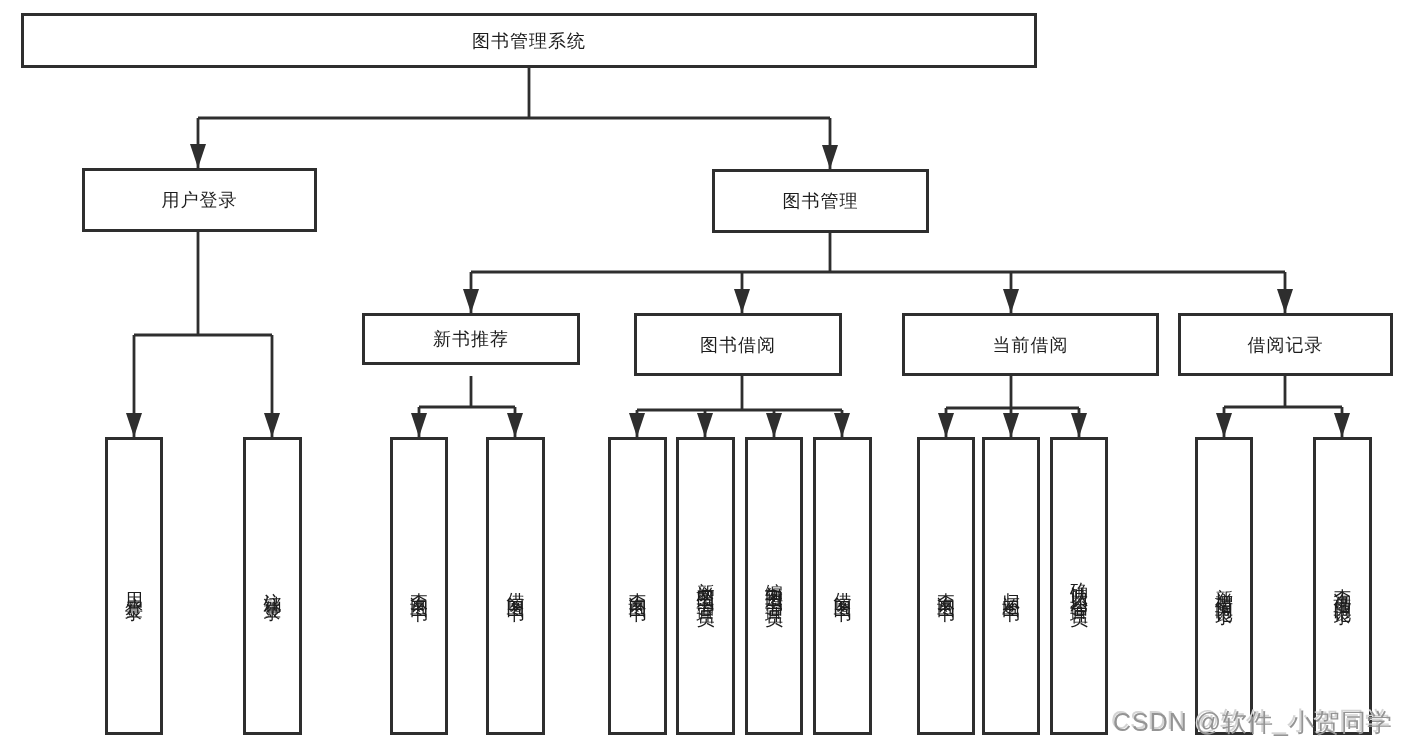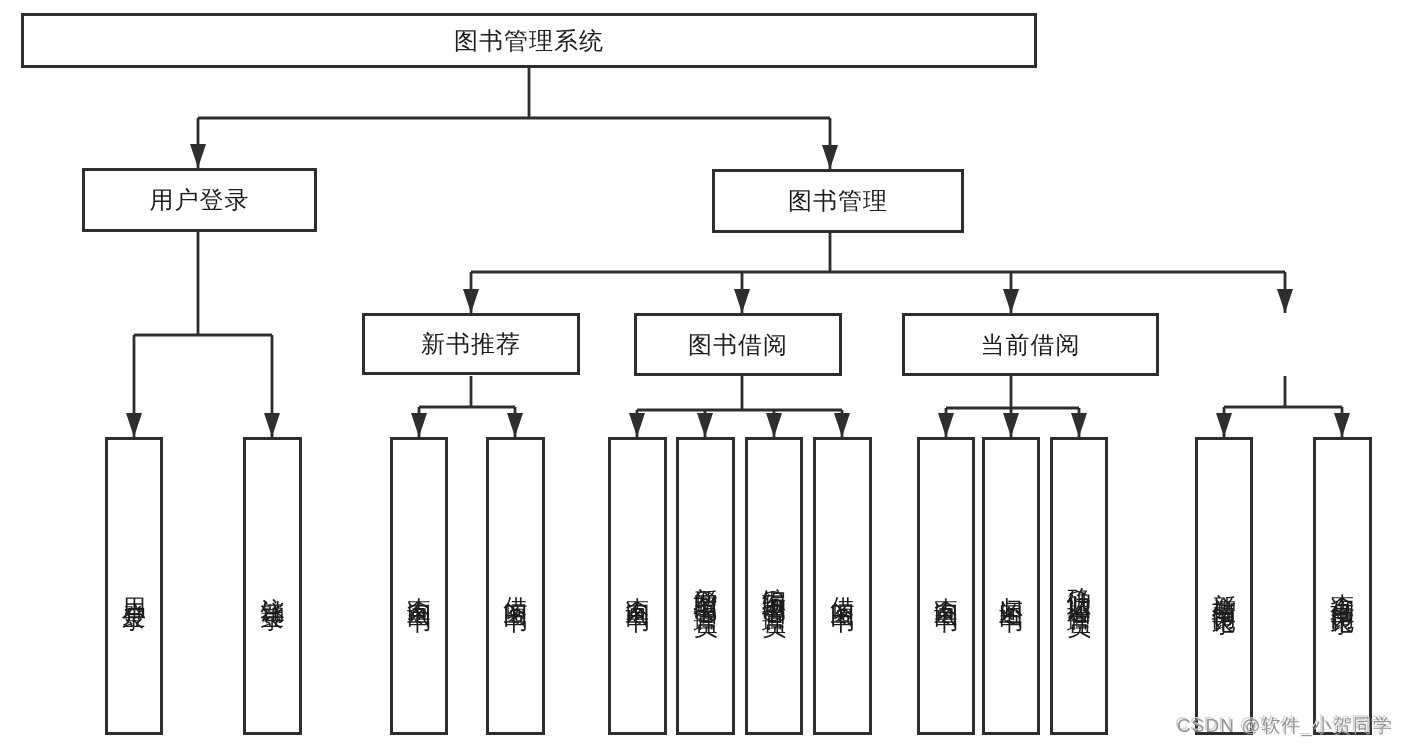--- a/index.html
+++ b/index.html
@@ -23,35 +23,35 @@
   .box{
     position:absolute;
     box-sizing:border-box;
     background:var(--box-fill);
     border:3px solid var(--line);
     color:var(--text);
     display:flex;
     align-items:center;
     justify-content:center;
     z-index:2;
-    font-size:24px;
+    font-size:18px;
     letter-spacing:1px;
     white-space:nowrap;
   }
   .vbox{
     writing-mode:vertical-rl;
     letter-spacing:4px;
     white-space:normal;
   }
   .watermark{
     position:absolute;
     right:12px;
     bottom:8px;
     z-index:3;
-    font-size:19px;
+    font-size:25px;
     letter-spacing:1px;
     color:var(--watermark);
     text-shadow:-2px -2px 0 #d4d4d4;
     white-space:nowrap;
   }
 </style>
 </head>
 <body>
 
 <div class="canvas">
@@ -100,25 +100,26 @@
 
     <path class="wire" d="M1285,376 V407"></path>
     <path class="wire" d="M1224,407 H1342"></path>
     <path class="wire" d="M1224,407 V437" marker-end="url(#ah)"></path>
     <path class="wire" d="M1342,407 V437" marker-end="url(#ah)"></path>
   </svg>
 
   <div class="box" style="left:21px;top:13px;width:1016px;height:55px">图书管理系统</div>
 
   <div class="box" style="left:82px;top:168px;width:235px;height:64px">用户登录</div>
-  <div class="box" style="left:712px;top:169px;width:252px;height:64px">图书管理</div>
+  <div class="box" style="left:712px;top:169px;width:217px;height:64px">图书管理</div>
 
-  <div class="box" style="left:362px;top:313px;width:218px;height:62px">新书推荐</div>
+  <div class="box" style="left:362px;top:313px;width:218px;height:52px">新书推荐</div>
   <div class="box" style="left:634px;top:313px;width:208px;height:63px">图书借阅</div>
   <div class="box" style="left:902px;top:313px;width:257px;height:63px">当前借阅</div>
+  <div class="box" style="left:1178px;top:313px;width:215px;height:63px">借阅记录</div>
 
   <div class="box vbox" style="left:105px;top:437px;width:58px;height:298px">用户登录</div>
   <div class="box vbox" style="left:243px;top:437px;width:59px;height:298px">注销登录</div>
 
   <div class="box vbox" style="left:390px;top:437px;width:58px;height:298px">查询图书</div>
   <div class="box vbox" style="left:486px;top:437px;width:59px;height:298px">借阅图书</div>
 
   <div class="box vbox" style="left:608px;top:437px;width:59px;height:298px">查询图书</div>
   <div class="box vbox" style="left:676px;top:437px;width:59px;height:298px">新增图书（管理员）</div>
   <div class="box vbox" style="left:745px;top:437px;width:58px;height:298px">编辑图书（管理员）</div>

